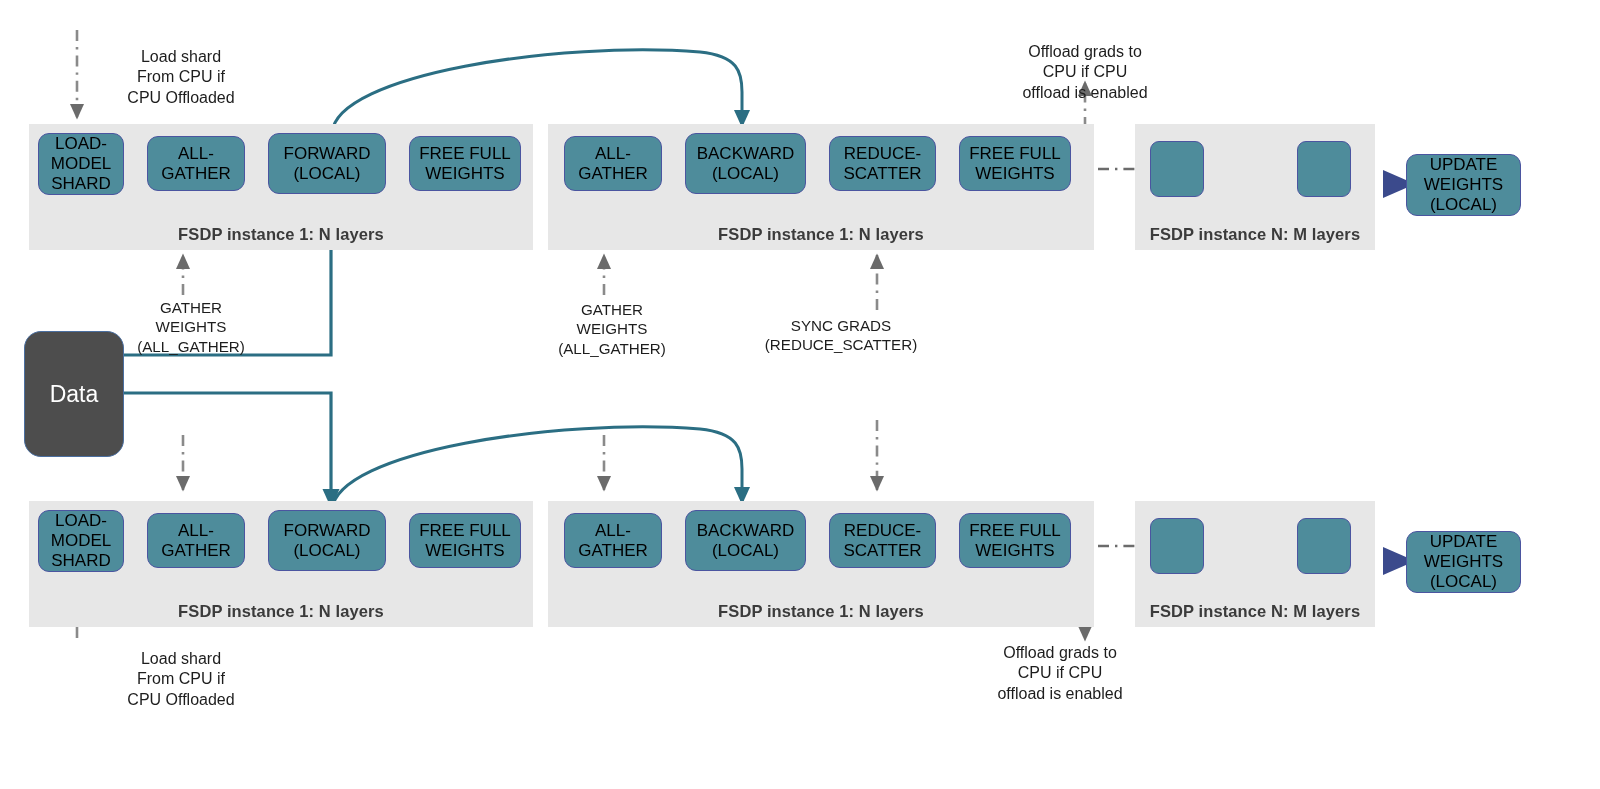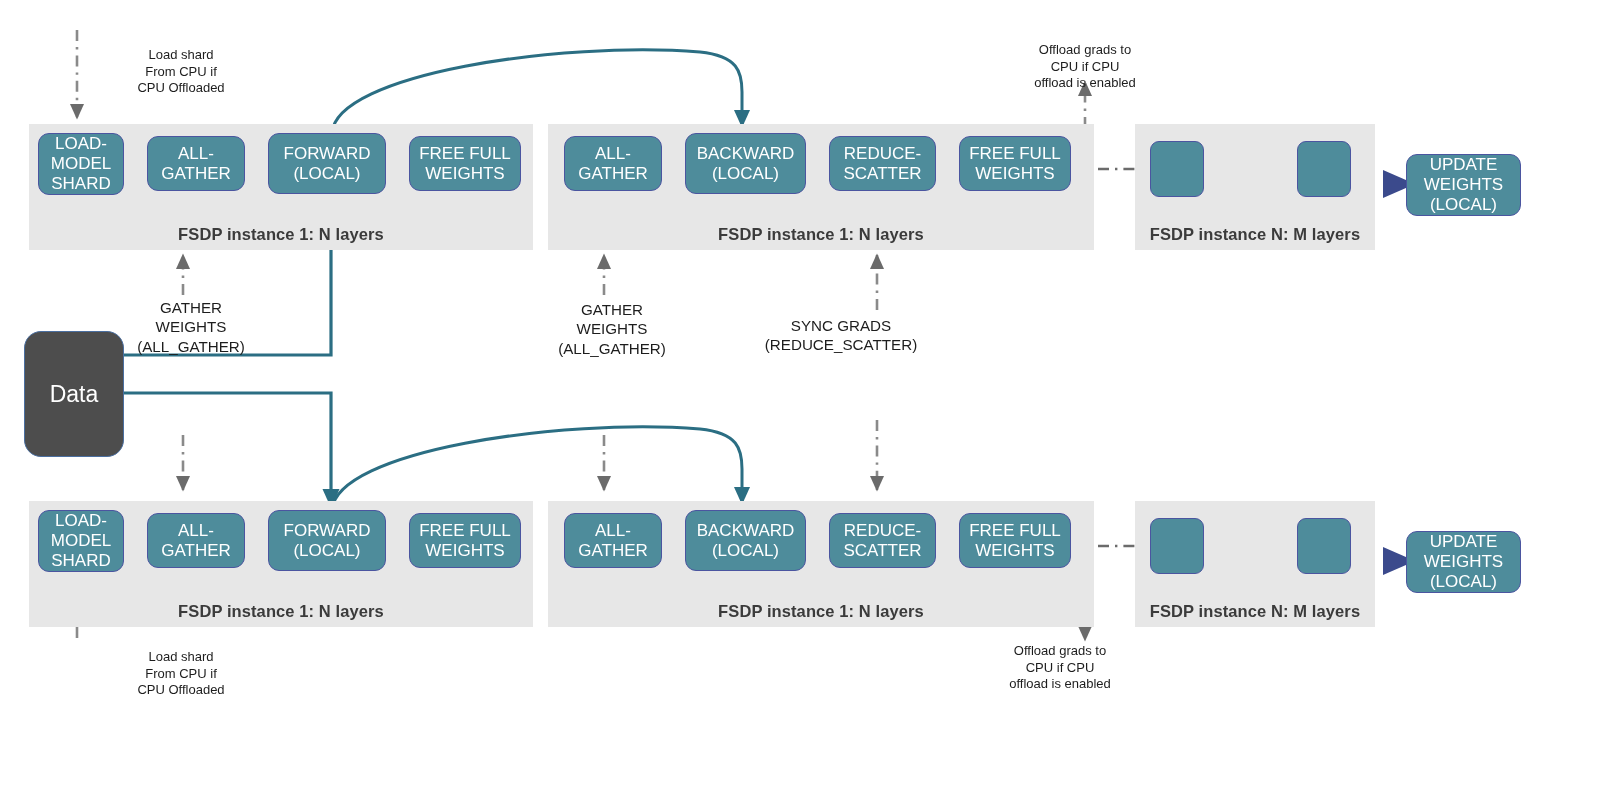--- a/index.html
+++ b/index.html
@@ -17,39 +17,39 @@
   }
   .panel-label{
     position:absolute;bottom:6px;left:0;width:100%;text-align:center;
     font-size:16.5px;color:#3b3b3b;font-weight:bold;letter-spacing:.1px;
     font-family:"Liberation Sans",sans-serif;
   }
 
   .node{
     position:absolute;z-index:5;
     background:#4e8c9b;border:1.6px solid #4b55a0;border-radius:11px;
-    color:#ffffff;display:flex;align-items:center;justify-content:center;
+    color:#000000;display:flex;align-items:center;justify-content:center;
     text-align:center;line-height:1.16;font-size:17px;
     box-sizing:border-box;padding:0 2px;
   }
   .node.mini{border-radius:9px;}
   .node .nl{display:block;}
 
   .databox{
     position:absolute;z-index:5;background:#4d4d4d;border:1.6px solid #4b6fa0;
     border-radius:17px;color:#ffffff;display:flex;align-items:center;
     justify-content:center;font-size:23px;
   }
 
   .note{
     position:absolute;z-index:6;text-align:center;color:#1d1d1d;
     font-size:15.2px;line-height:1.28;white-space:pre-line;
     font-family:"Liberation Sans",sans-serif;
   }
-  .note.cap{font-size:13px;}
+  .note.cap{font-size:16px;}
 </style>
 </head>
 <body>
 
 <div id="stage">
 
   <svg class="layer lines" viewBox="0 0 1600 789">
     <defs>
       <marker id="mk-solid" markerWidth="7" markerHeight="7" refX="5.6" refY="3.1" orient="auto" markerUnits="strokeWidth">
         <path d="M0,0.4 L6.2,3.1 L0,5.8 z" fill="#3b4a8c"></path>

